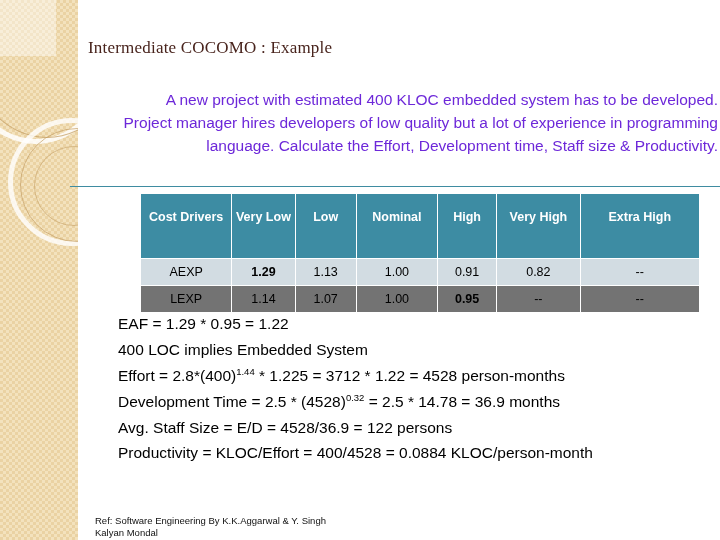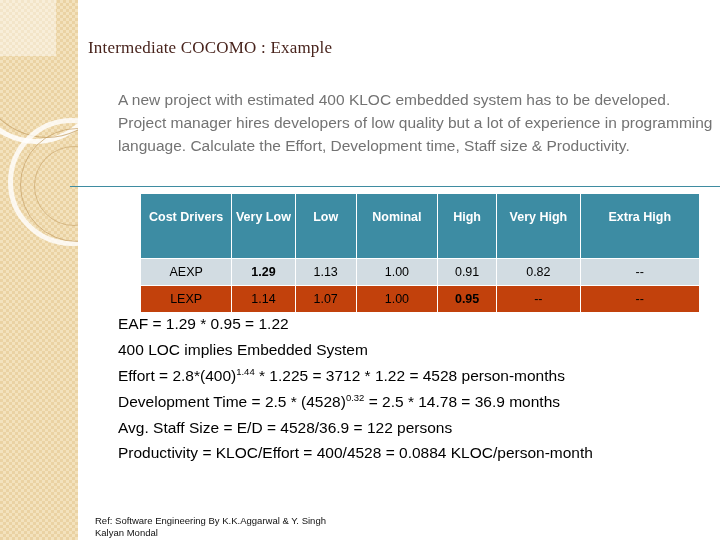--- a/index.html
+++ b/index.html
@@ -76,22 +76,23 @@
     color: #48231c;
     letter-spacing: 0.2px;
     white-space: nowrap;
   }
 
   #intro-paragraph {
     position: absolute;
     left: 118px; top: 88px;
     width: 600px;
     font-size: 15.5px;
-    color: #737373;
+    color: #6d28d9;
     line-height: 23px;
+    text-align: right;
   }
 
   #divider-rule {
     position: absolute;
     left: 70px; top: 186px;
     width: 650px; height: 1px;
     background: #3f8ca1;
   }
 
   
@@ -115,21 +116,21 @@
   }
   #cost-driver-table th.col-cost-drivers { text-align: center; }
   #cost-driver-table td {
     font-size: 12.5px;
     color: #000000;
     text-align: center;
     padding: 5px 3px;
     height: 16px;
   }
   #cost-driver-table tr.row-shade td { background: #d2dce2; }
-  #cost-driver-table tr.row-light td { background: #c2410c; }
+  #cost-driver-table tr.row-light td { background: #737373; }
   #cost-driver-table td.cell-label { text-align: center; }
   #cost-driver-table td.cell-bold { font-weight: bold; }
 
   
   #calc-list {
     position: absolute;
     left: 118px; top: 311px;
     width: 610px;
   }
   .calc-line {

